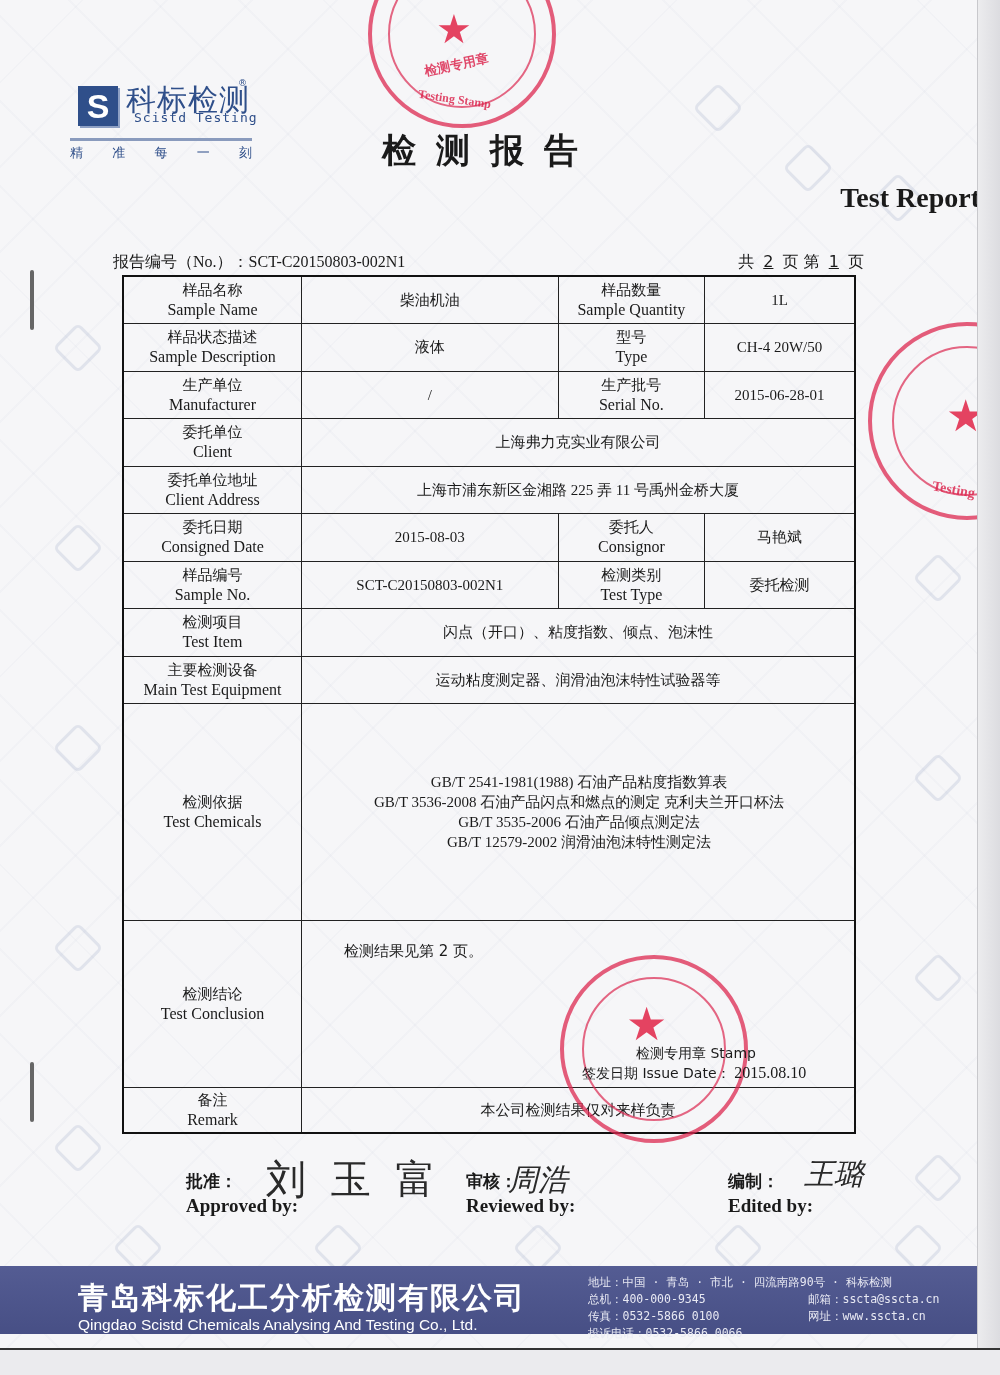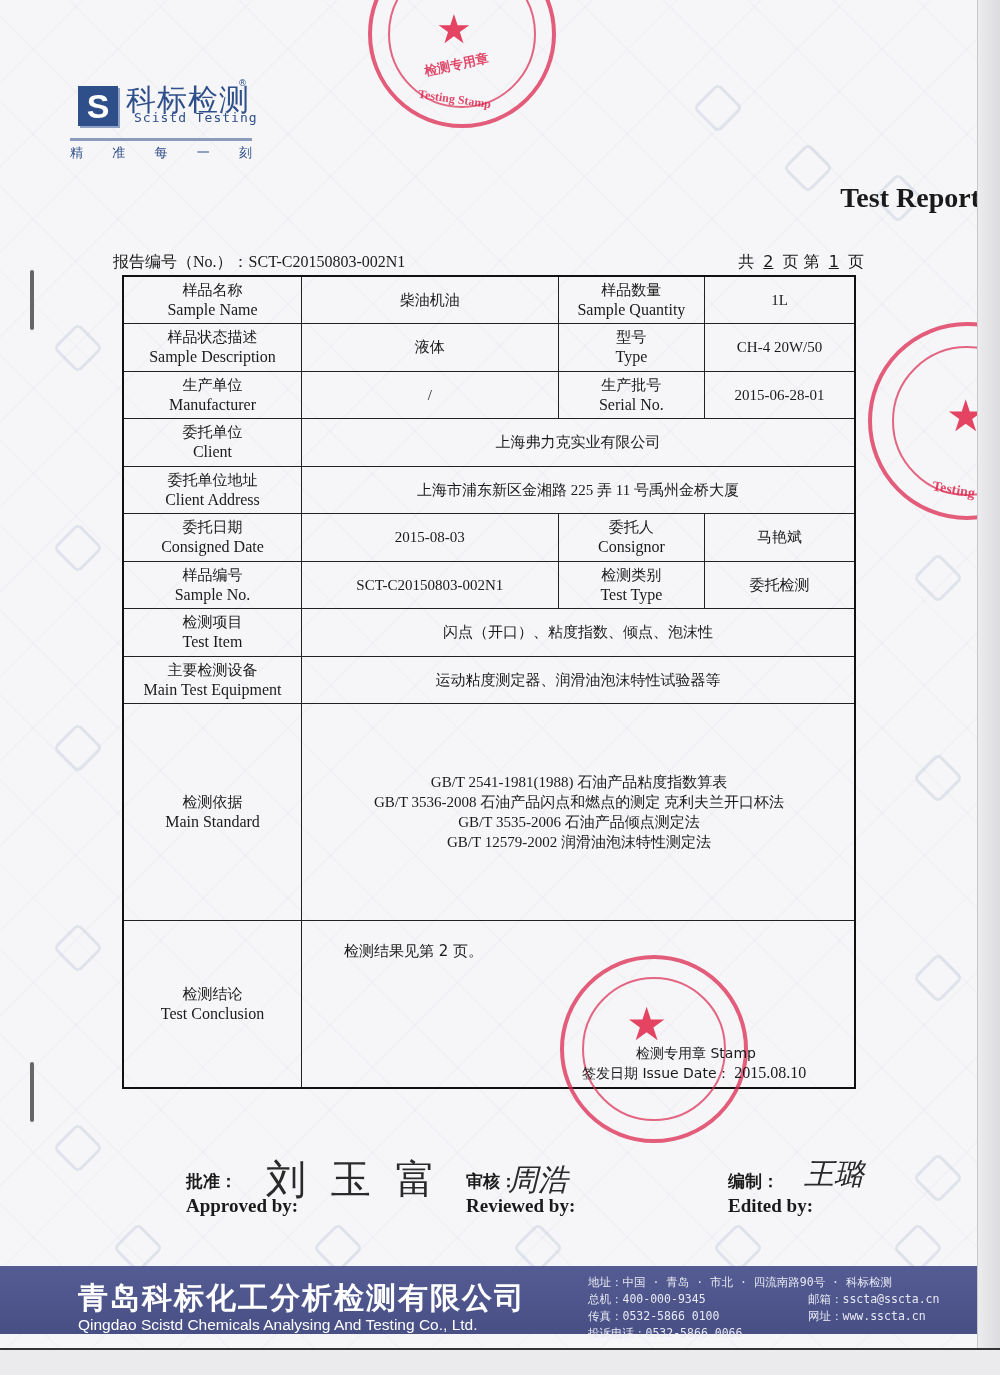--- a/index.html
+++ b/index.html
@@ -137,20 +137,21 @@
     <div class="stext" style="left:52px;top:112px;font-size:13px;transform:rotate(-12deg);">检测专用章</div>
     <div class="stext" style="left:46px;top:148px;font-size:12px;transform:rotate(8deg);">Testing Stamp</div>
   </div>
 
   <div class="stamp" style="left:868px;top:322px;width:190px;height:190px;">
     <div class="inner" style="left:20px;top:20px;width:146px;height:146px;"></div>
     <div class="star" style="left:74px;top:64px;font-size:44px;">★</div>
     <div class="stext" style="left:60px;top:156px;font-size:14px;transform:rotate(10deg);">Testing</div>
   </div>
 
+  <div class="title-cn">检测报告</div>
   <div class="title-en">Test Report</div>
 
   <div class="report-no">
     <span>报告编号（No.）：</span><span>SCT-C20150803-002N1</span>
   </div>
   <div class="page-info">
     <span>共</span>
     <u>2</u>
     <span>页 第</span>
     <u>1</u>
@@ -249,21 +250,21 @@
     <tr style="height:47px">
       <td>
         <span class="cn">主要检测设备</span>
             <span class="en">Main Test Equipment</span>
       </td>
       <td colspan="3" class="val">运动粘度测定器、润滑油泡沫特性试验器等</td>
     </tr>
     <tr style="height:217px">
       <td>
         <span class="cn">检测依据</span>
-            <span class="en">Main Standard</span>
+            <span class="en">Test Chemicals</span>
       </td>
       <td colspan="3" class="std-list">
         <div style="padding-left:2px">GB/T 2541-1981(1988)  石油产品粘度指数算表</div>
         <div style="padding-left:2px">GB/T 3536-2008  石油产品闪点和燃点的测定  克利夫兰开口杯法</div>
         <div style="padding-left:2px">GB/T 3535-2006  石油产品倾点测定法</div>
         <div style="padding-left:2px">GB/T 12579-2002  润滑油泡沫特性测定法</div>
       </td>
     </tr>
     <tr style="height:166px">
       <td>
@@ -276,20 +277,29 @@
           <div class="inner" style="left:18px;top:18px;width:140px;height:140px;"></div>
           <div class="star" style="left:62px;top:56px;font-size:46px;">★</div>
         </div>
         <div class="concl-stamp-lbl">
           <span class="cn" style="display:inline;font-size:14px">检测专用章 Stamp</span>
         </div>
         <div class="concl-date">
           <span class="cn" style="display:inline;font-size:14px">签发日期 Issue Date：</span>
           <span class="val">2015.08.10</span>
         </div>
+      </td>
+    </tr>
+    <tr style="height:46px">
+      <td>
+        <span class="cn">备注</span>
+            <span class="en">Remark</span>
+      </td>
+      <td colspan="3">
+        <span class="cn" style="display:inline">本公司检测结果仅对来样负责</span>
       </td>
     </tr>
   </tbody>
     </table>
 
   <div class="sig" style="left:186px;top:1170px;">
     <span class="scn">批准：</span>
     <span class="sen">Approved by:</span>
   </div>
   <div class="signature" style="left:266px;top:1152px;letter-spacing:6px;">刘 玉 富</div>

